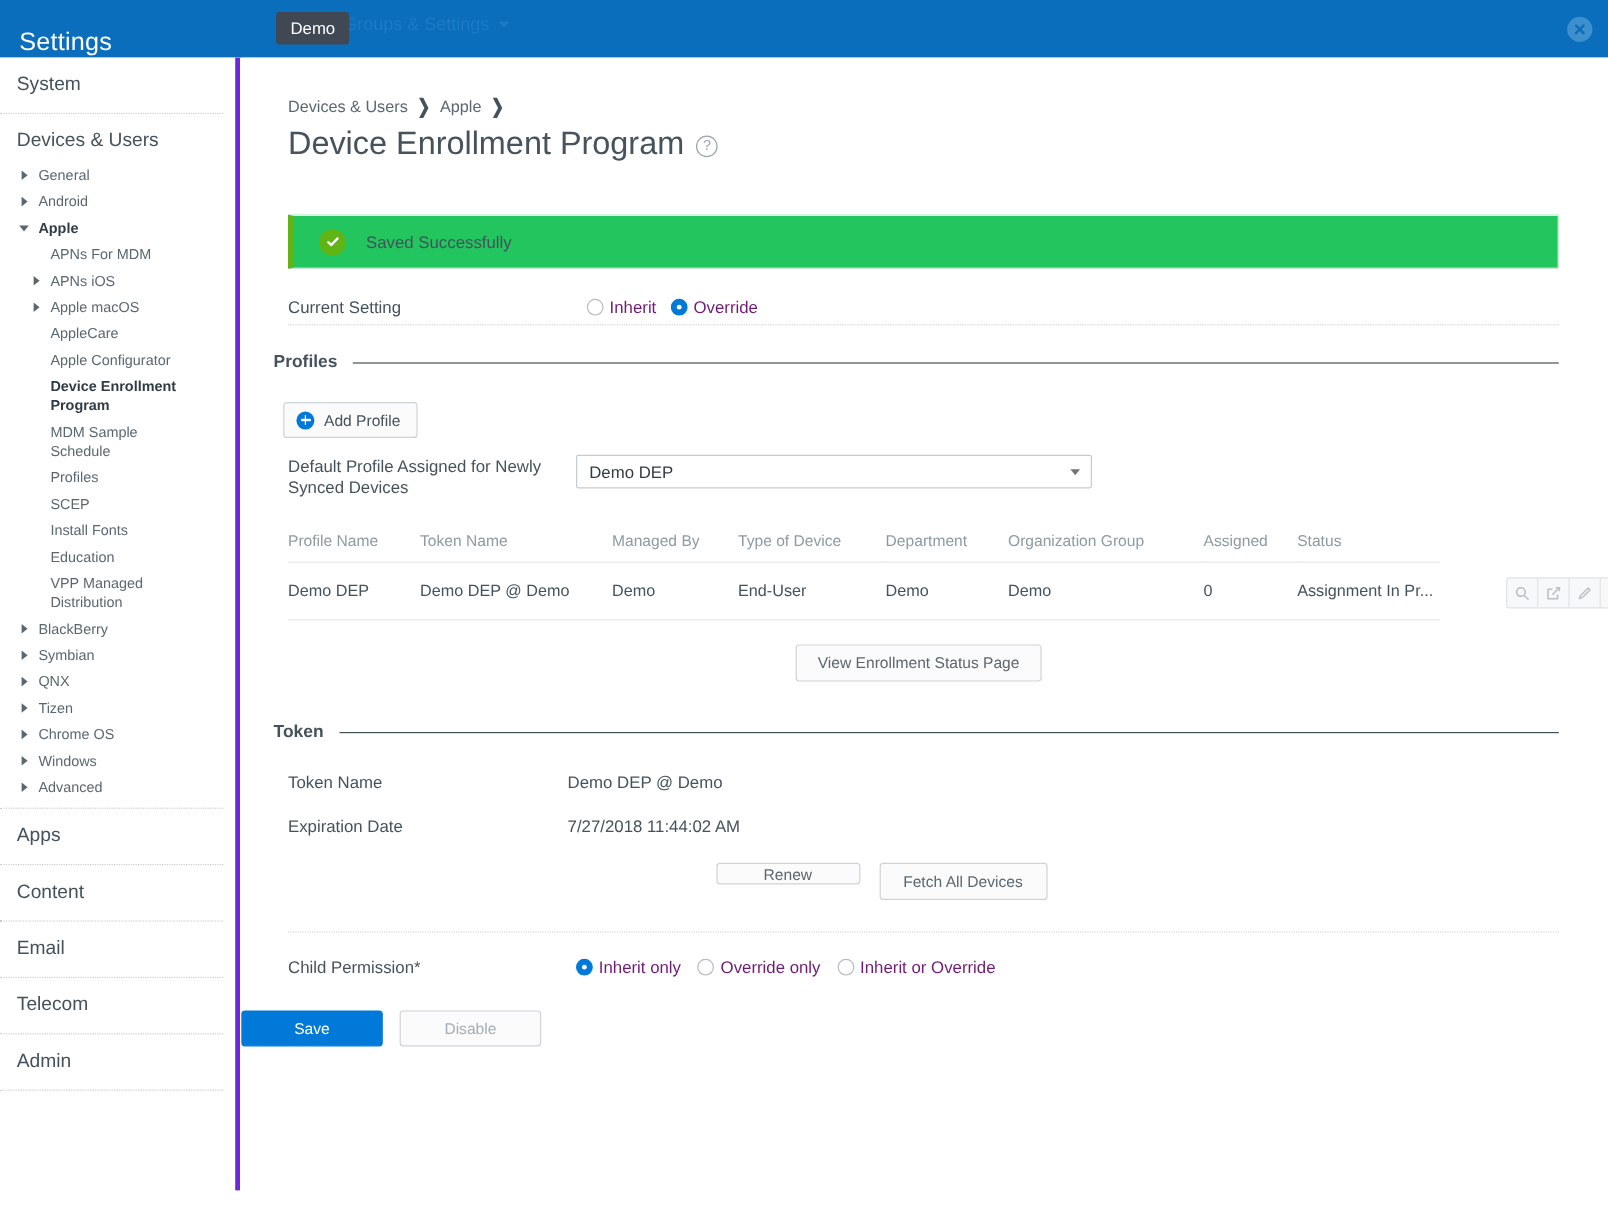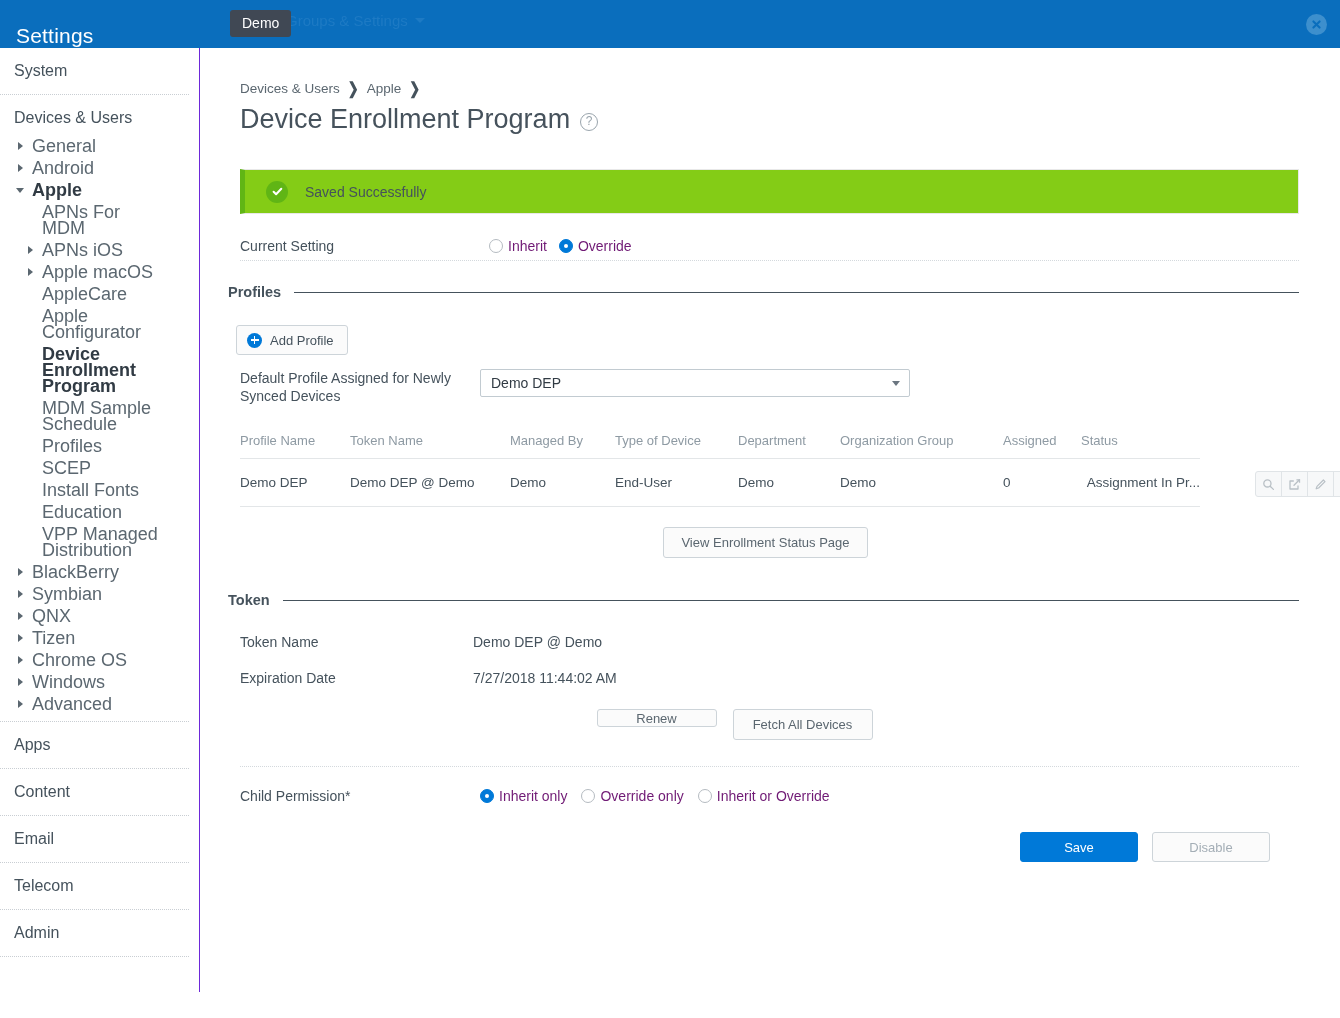--- a/index.html
+++ b/index.html
@@ -51,39 +51,39 @@
     display: flex; align-items: center; justify-content: center;
     cursor: pointer;
   }
   .close-btn svg { display: block; }
 
   
   .sidebar {
     position: absolute; left: 0; top: 48px;
     width: 200px; height: 944px;
     background: #ffffff;
-    border-right: 1px solid #6d28d9;
+    border-right: 4px solid #6d28d9;
     overflow: hidden;
   }
   .side-section {
     font-size: 16px; color: #45525c;
     padding: 14px 0 14px 14px;
     border-bottom: 1px dotted #c9ced3;
     margin: 0 10px 0 0;
     cursor: pointer;
   }
   .side-section.nb { border-bottom: none; }
   .side-group-head {
     font-size: 16px; color: #45525c;
     padding: 14px 0 8px 14px;
     cursor: pointer;
   }
   .side-item {
     display: flex; align-items: flex-start;
-    font-size: 18px; color: #5b6770;
+    font-size: 12px; color: #5b6770;
     padding: 3px 6px 3px 0;
     cursor: pointer;
     line-height: 16px;
   }
   .side-item .tri {
     width: 14px; flex: 0 0 14px;
     margin-top: 4px; margin-left: 16px;
     position: relative;
   }
   .side-item .tri.closed::before {
@@ -132,23 +132,23 @@
     font-size: 27px; font-weight: 400; color: #46525c;
   }
   .help-circle {
     width: 18px; height: 18px; border-radius: 50%;
     border: 1.4px solid #9aa5ad; color: #9aa5ad;
     font-size: 12px; line-height: 15px; text-align: center;
     cursor: pointer; margin-top: 4px;
   }
 
   .alert {
-    margin: 34px 41px 0 39px;
+    margin: 44px 41px 0 39px;
     height: 45px;
-    background: #84cc16;
+    background: #22c55e;
     border: 1px solid #e8e8e8;
     border-left: 5px solid #60b515;
     display: flex; align-items: center;
   }
   .alert-ico {
     width: 22px; height: 22px; border-radius: 50%;
     background: #60b515; margin-left: 21px;
     display: flex; align-items: center; justify-content: center;
   }
   .alert-txt { margin-left: 17px; font-size: 14px; color: #45525c; }
@@ -286,21 +286,21 @@
   }
 
   .perm-row {
     display: flex; align-items: center;
     margin: 21px 0 0 39px;
   }
   .perm-row .lab { width: 240px; font-size: 14px; color: #45525c; }
   .perm-row .radios { display: flex; gap: 14px; }
 
   .footer-btns {
-    display: flex; justify-content: flex-end; gap: 14px;
+    display: flex; justify-content: flex-start; gap: 14px;
     margin: 28px 70px 0 0;
   }
   .btn-primary {
     background: #0079d8; border: 1px solid #0079d8; color: #fff;
     height: 30px; padding: 0 22px; min-width: 118px;
   }
   .btn-disabled {
     background: #fbfbfb; border: 1px solid #cdd4d9; color: #a4aeb6;
     height: 30px; padding: 0 22px; min-width: 118px;
   }
@@ -508,21 +508,21 @@
         </thead>
       <tbody id="tbody">
           <tr>
             <td>Demo DEP</td>
             <td>Demo DEP @ Demo</td>
             <td>Demo</td>
             <td>End-User</td>
             <td>Demo</td>
             <td>Demo</td>
             <td>0</td>
-            <td style="white-space: nowrap; text-align: right;">Assignment In Pr...</td>
+            <td style="white-space: nowrap;">Assignment In Pr...</td>
           </tr>
         </tbody>
     </table>
     <div class="row-actions">
       <span class="act">
         <svg width="13" height="13" viewBox="0 0 13 13">
           <circle cx="5.4" cy="5.4" r="3.6" stroke="#b9c0c6" stroke-width="1.3" fill="none"></circle>
           <path d="M8.2 8.2 L11.4 11.4" stroke="#b9c0c6" stroke-width="1.3" stroke-linecap="round"></path>
         </svg>
       </span>

